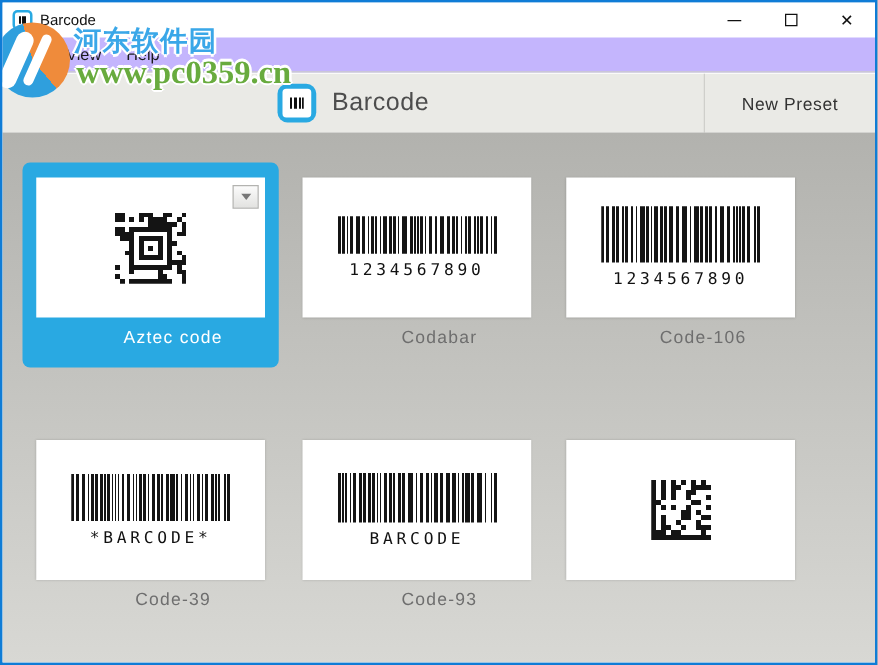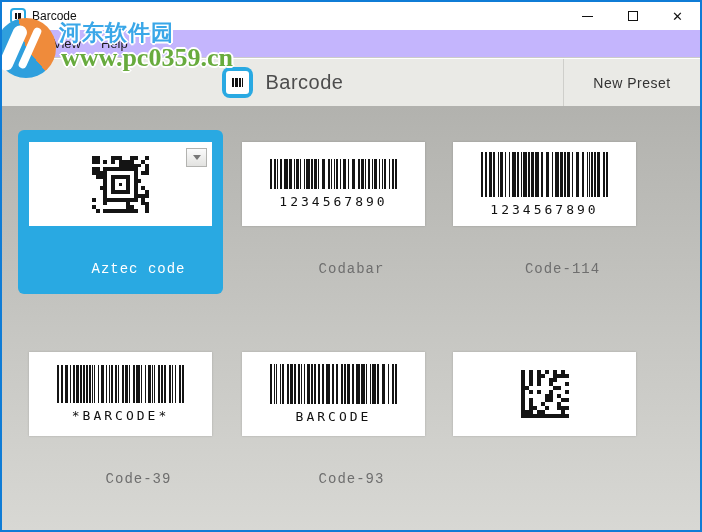--- a/index.html
+++ b/index.html
@@ -36,23 +36,23 @@
   .header-title{font-size:20px;color:#4d4d4d;letter-spacing:.5px;}
   .header-right{position:absolute;right:0;top:0;bottom:0;width:137px;border-left:1px solid #cfcfcb;display:flex;align-items:center;justify-content:center;cursor:default;}
   .new-preset-label{font-size:14px;color:#333;letter-spacing:.5px;font-weight:bold;font-weight:500;}
   
   .content{position:absolute;left:0;top:104px;right:0;bottom:0;background:linear-gradient(#b2b2ae,#d8d8d4);}
   
   .card{position:absolute;width:205px;height:164px;border-radius:6px;}
   .card.selected{background:var(--accent,#29a9e2);}
   .card.c1{left:16px;} .card.c2{left:229px;} .card.c3{left:440px;}
   .card.r1{top:24px;} .card.r2{top:234px;}
-  .card-face{position:absolute;left:11px;top:12px;width:183px;height:84px;background:#fff;box-shadow:0 0 2px rgba(0,0,0,.18);display:flex;align-items:center;justify-content:center;}
+  .card-face{position:absolute;left:11px;top:12px;width:183px;height:112px;background:#fff;box-shadow:0 0 2px rgba(0,0,0,.18);display:flex;align-items:center;justify-content:center;}
   .card.selected .card-face{box-shadow:none;}
-  .card-label{position:absolute;left:0;right:0;top:131px;text-align:center;font-family:Liberation Mono, monospace;font-size:14px;letter-spacing:1px;color:#6e6e6e;padding-left:36px;}
+  .card-label{position:absolute;left:0;right:0;top:131px;text-align:center;font-family:Liberation Sans, sans-serif;font-size:14px;letter-spacing:1px;color:#6e6e6e;padding-left:36px;}
   .card.selected .card-label{color:#fff;}
   .gfx{display:flex;flex-direction:column;align-items:center;}
   .bar-text{font-family:"DejaVu Sans Mono",monospace;font-size:13px;letter-spacing:3px;color:#111;margin-top:1px;white-space:nowrap;}
   .dropdown-btn{position:absolute;right:5px;top:6px;width:21px;height:19px;background:linear-gradient(#fbfbfb,#e2e2e0);border:1px solid #b3b3b0;display:flex;align-items:center;justify-content:center;}
   .caret{width:0;height:0;border-left:4px solid transparent;border-right:4px solid transparent;border-top:5px solid #777;}
   
   .watermark{position:absolute;left:0;top:0;width:300px;height:90px;z-index:50;pointer-events:none;}
   .wm-logo{position:absolute;left:-6px;top:16px;width:60px;height:60px;border-radius:50%;
     background:conic-gradient(from 40deg,#ef8b3b 0 100deg,#2f9fdd 100deg 305deg,#ef8b3b 305deg 360deg);}
   .wm-logo:before{content:"";position:absolute;left:10px;top:6px;width:14px;height:48px;background:#fff;transform:rotate(24deg);border-radius:7px;}
@@ -312,21 +312,21 @@
                 <rect x="108.0" y="0" width="1.2" height="45" fill="#141414"></rect>
                 <rect x="110.4" y="0" width="1.2" height="45" fill="#141414"></rect>
                 <rect x="112.8" y="0" width="2.4" height="45" fill="#141414"></rect>
                 <rect x="116.4" y="0" width="2.4" height="45" fill="#141414"></rect>
                 <rect x="122.4" y="0" width="1.2" height="45" fill="#141414"></rect>
                 <rect x="124.8" y="0" width="2.4" height="45" fill="#141414"></rect>
               </svg></div>
           <div class="bar-text">1234567890</div>
         </div>
       </div>
-      <div class="card-label">Code-114</div>
+      <div class="card-label">Code-106</div>
     </div>
 
     <div class="card c1 r2">
       <div class="card-face">
         <div class="gfx">
           <div><svg width="128" height="38" viewBox="0 0 128 38" shape-rendering="crispEdges">
                 <rect x="0" y="0" width="2.4" height="38" fill="#141414"></rect>
                 <rect x="3.6" y="0" width="2.4" height="38" fill="#141414"></rect>
                 <rect x="8.4" y="0" width="2.4" height="38" fill="#141414"></rect>
                 <rect x="13.2" y="0" width="1.2" height="38" fill="#141414"></rect>

